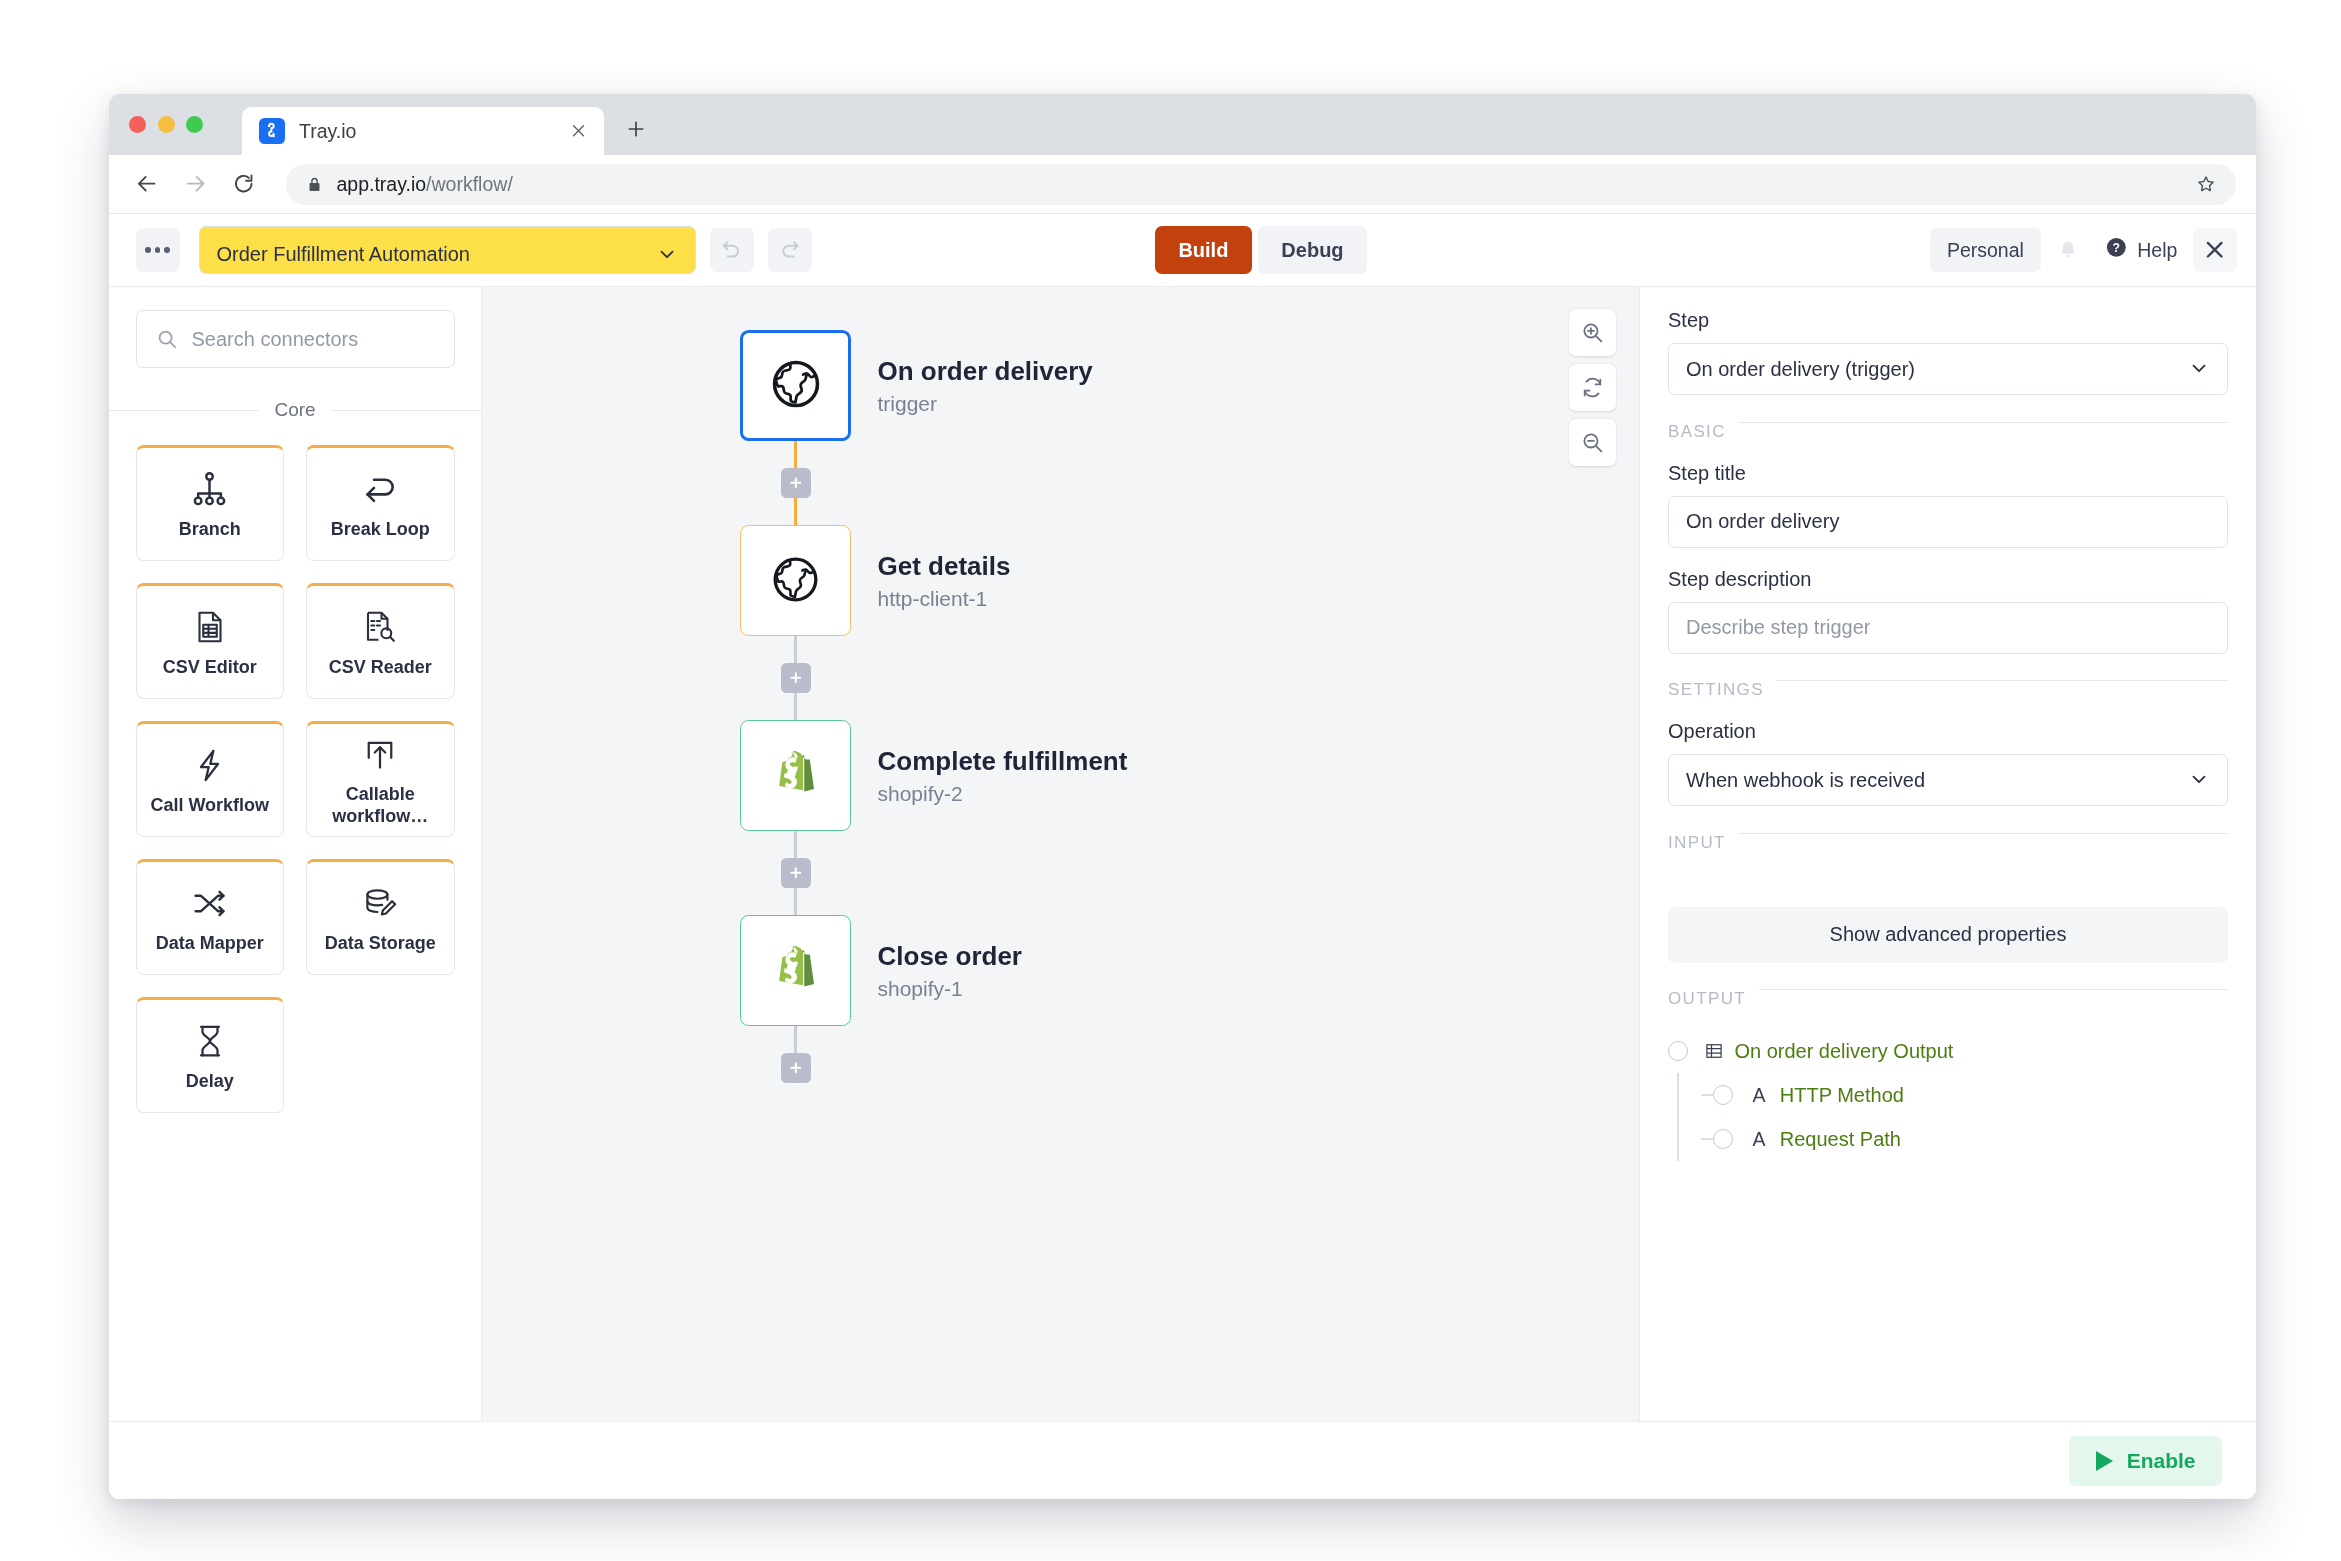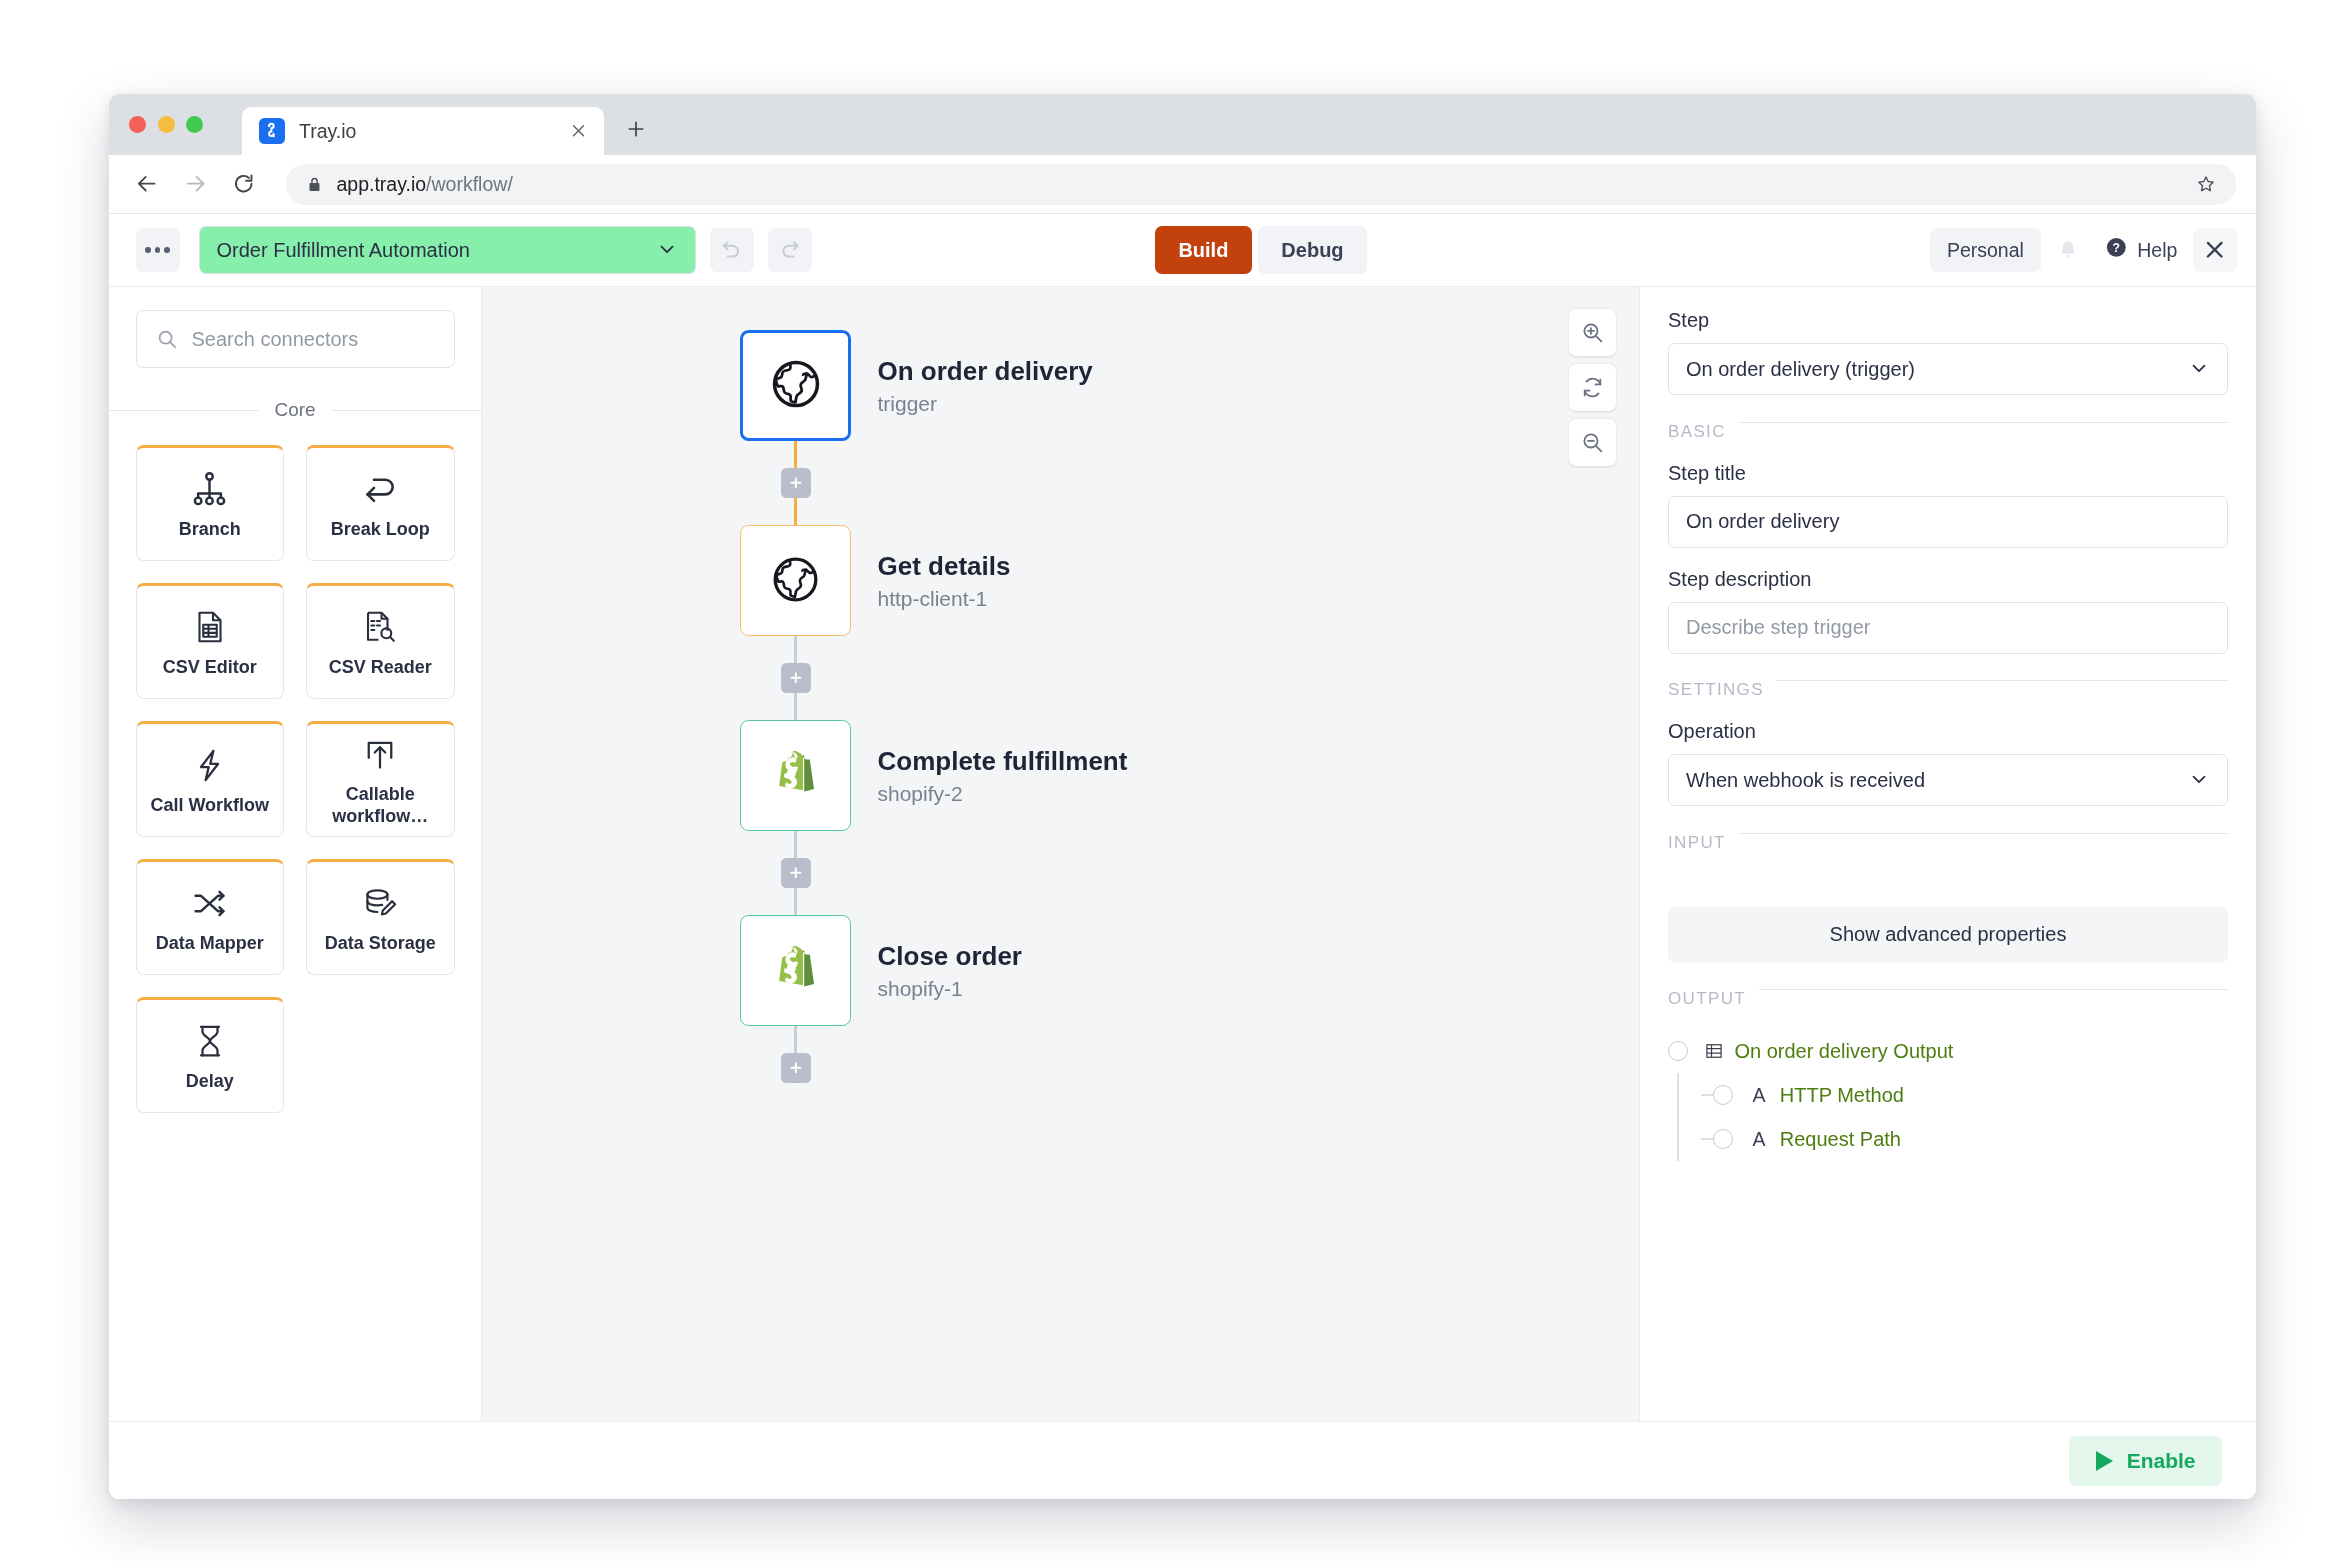--- a/index.html
+++ b/index.html
@@ -142,23 +142,23 @@
     display: flex; align-items: center; justify-content: center;
     gap: 3.9px;
   }
   .kebab i { width: 5.5px; height: 5.5px; border-radius: 50%; background: #5a5f73; display:block; }
 
   .wf-select {
     margin-left: 19px;
     width: 497px; height: 48px;
     border: 0.8px solid #dcdfe6;
     border-radius: 7px;
-    display: flex; align-items: center;
+    display: flex; align-items: flex-start;
     padding: 16px 17px;
-    background: #86efac;
+    background: #fde047;
   }
   .wf-select .label { font-size: 20px; color: #2b3044; flex: 1; }
 
   .histbtn {
     width: 44px; height: 44px;
     margin-left: 14px;
     background: #f2f3f6;
     border-radius: 7px;
     display: flex; align-items: center; justify-content: center;
     color: #c8ccd6;

